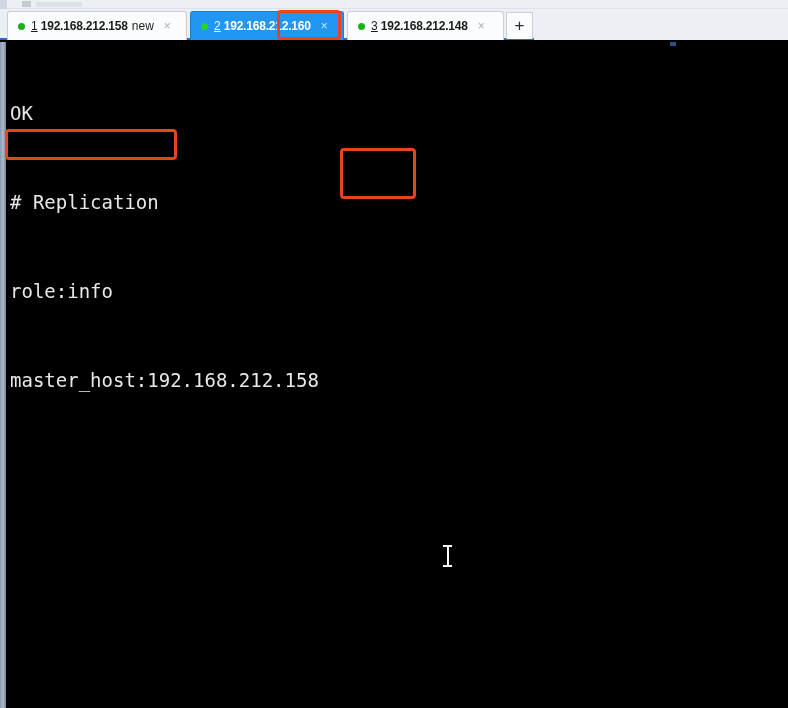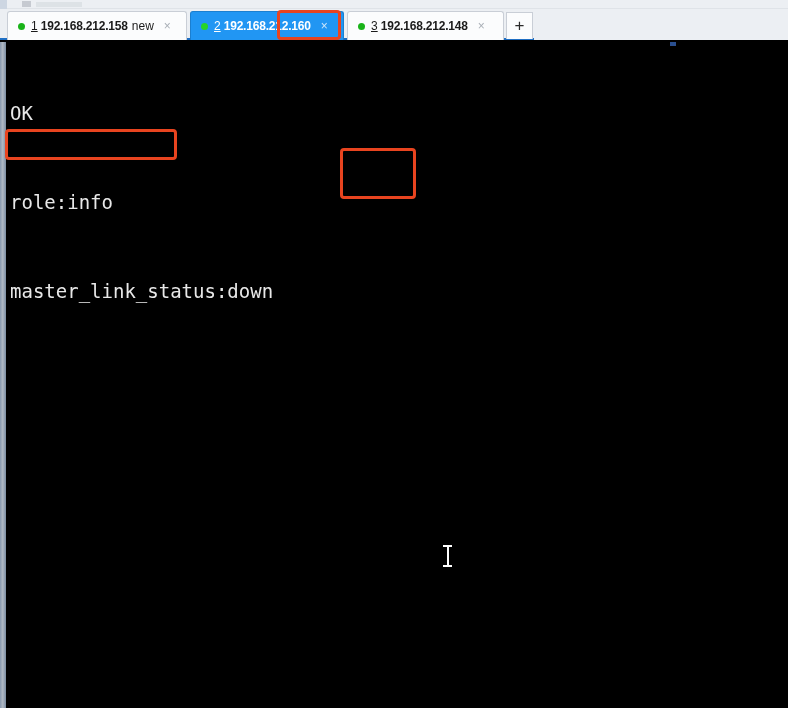--- a/index.html
+++ b/index.html
@@ -240,22 +240,23 @@
     <div class="tab-add">+</div>
     <div class="tabbar-filler"></div>
   </div>
 
   <div class="terminal">
     <div class="term-left-rail"></div>
     <div class="term-right-rail"></div>
 
     <div class="term-text">
       <div class="term-line">OK</div>
+      <div class="term-line"># Replication</div>
       <div class="term-line">role:info</div>
-      <div class="term-line">master_link_status:down</div>
+      <div class="term-line">master_host:192.168.212.158</div>
       
       
       
       
       
       
       
       
       
       

